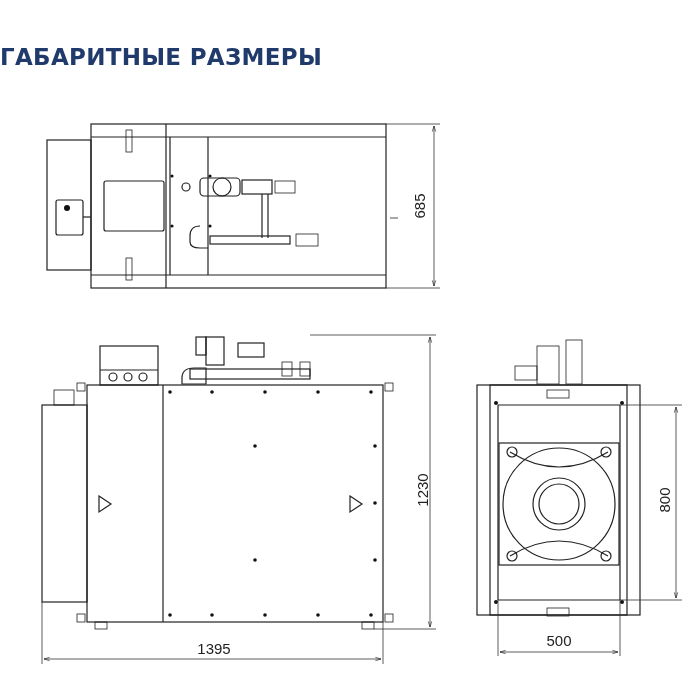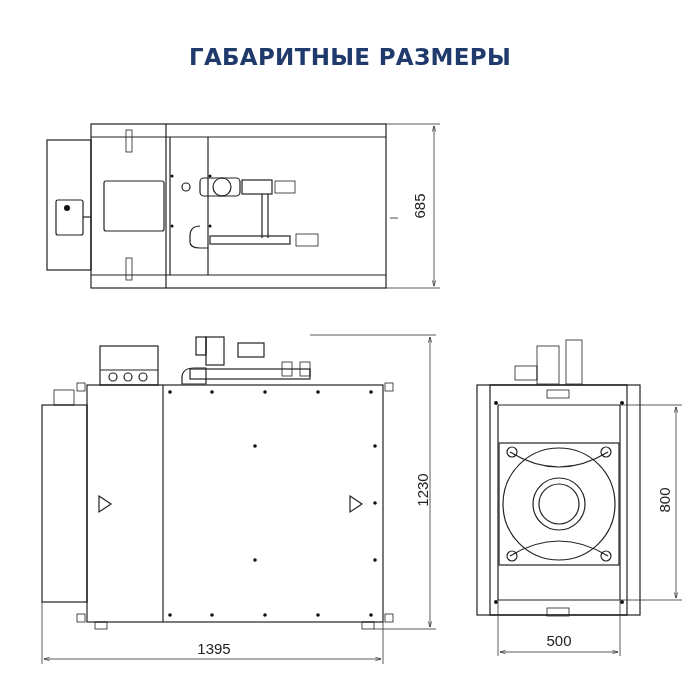--- a/index.html
+++ b/index.html
@@ -1,17 +1,17 @@
 <!DOCTYPE html>
 <html><head>
 <meta charset="utf-8">
 <style>
   html,body{margin:0;padding:0;background:#fff;}
   body{width:700px;height:700px;position:relative;overflow:hidden;font-family:"Liberation Sans",sans-serif;}
-  .title{position:absolute;top:44px;left:0;width:700px;text-align:center;font-size:23px;font-weight:bold;color:#1f3a6b;letter-spacing:0.3px;font-family:"DejaVu Sans",sans-serif;}
+  .title{position:absolute;top:44px;left:0;width:700px;text-align:left;font-size:23px;font-weight:bold;color:#1f3a6b;letter-spacing:0.3px;font-family:"DejaVu Sans",sans-serif;}
   svg{position:absolute;left:0;top:0;}
   .ln{stroke:#222;fill:none;stroke-width:1.2;}
   .th{stroke:#222;fill:none;stroke-width:0.8;}
   .dim{stroke:#333;fill:none;stroke-width:0.8;}
   .dot{fill:#111;}
   .dimtxt{font-family:"Liberation Sans",sans-serif;font-size:15px;fill:#222;}
 </style>
 </head>
 <body>
 

